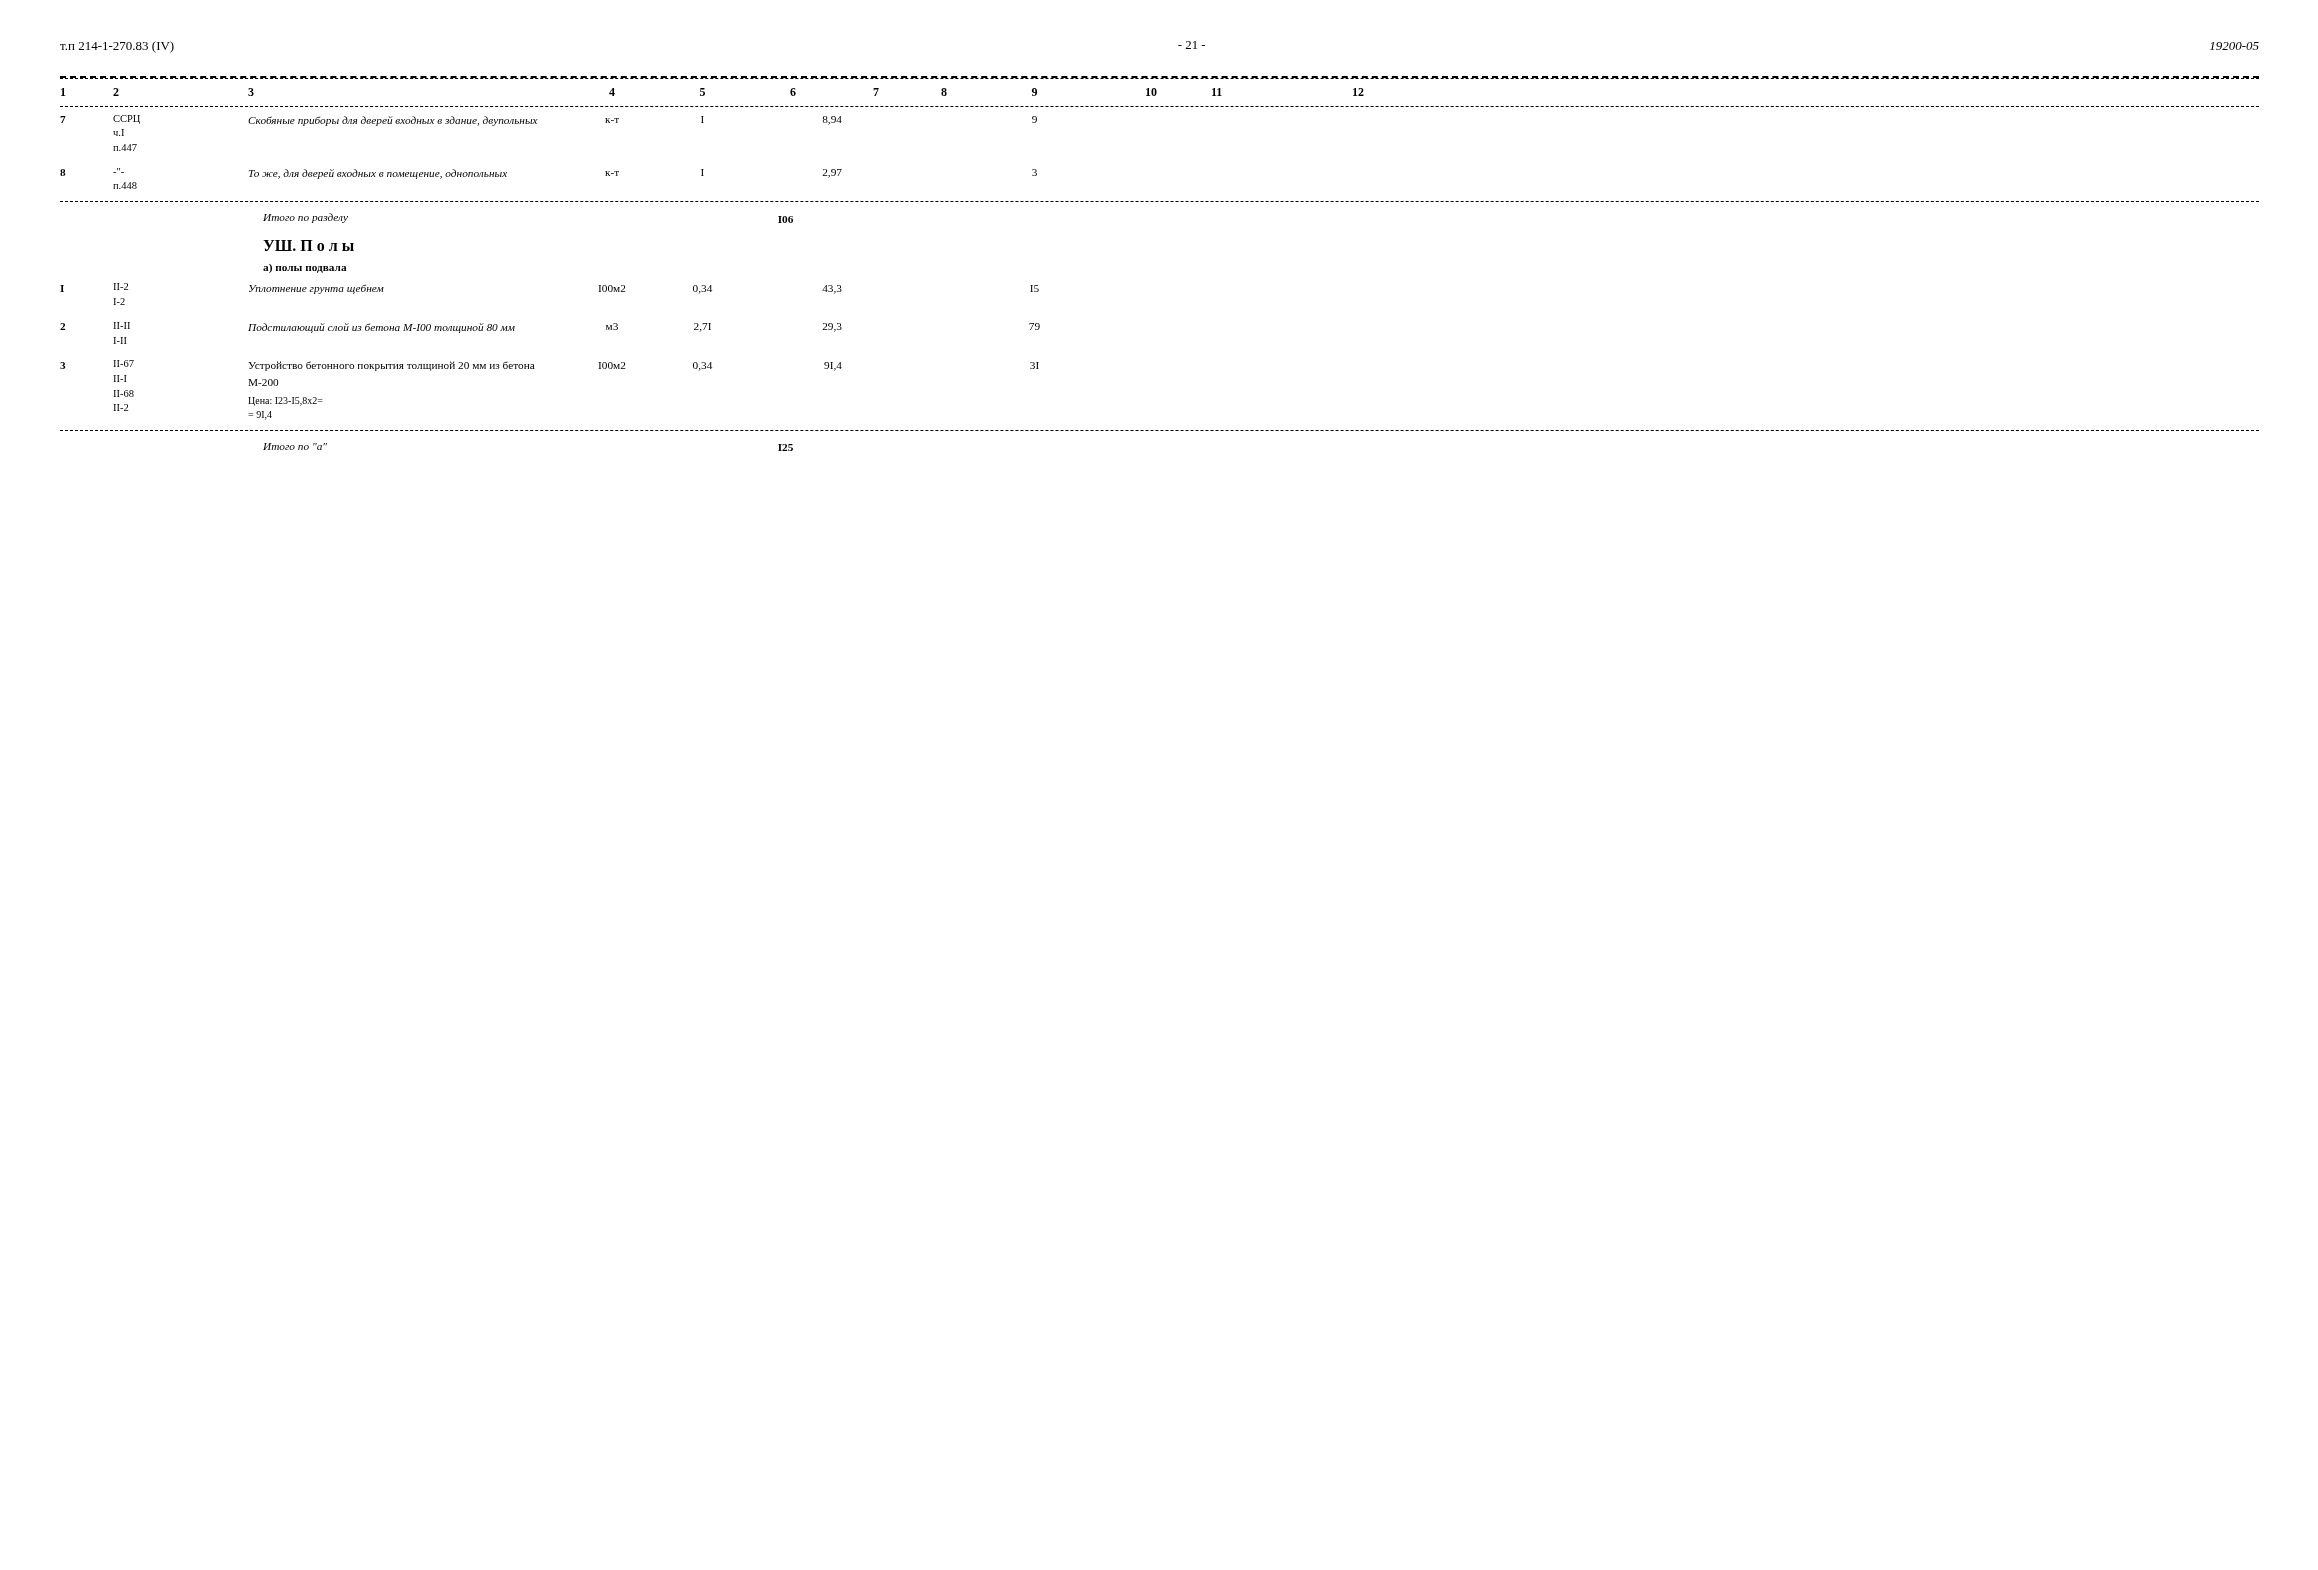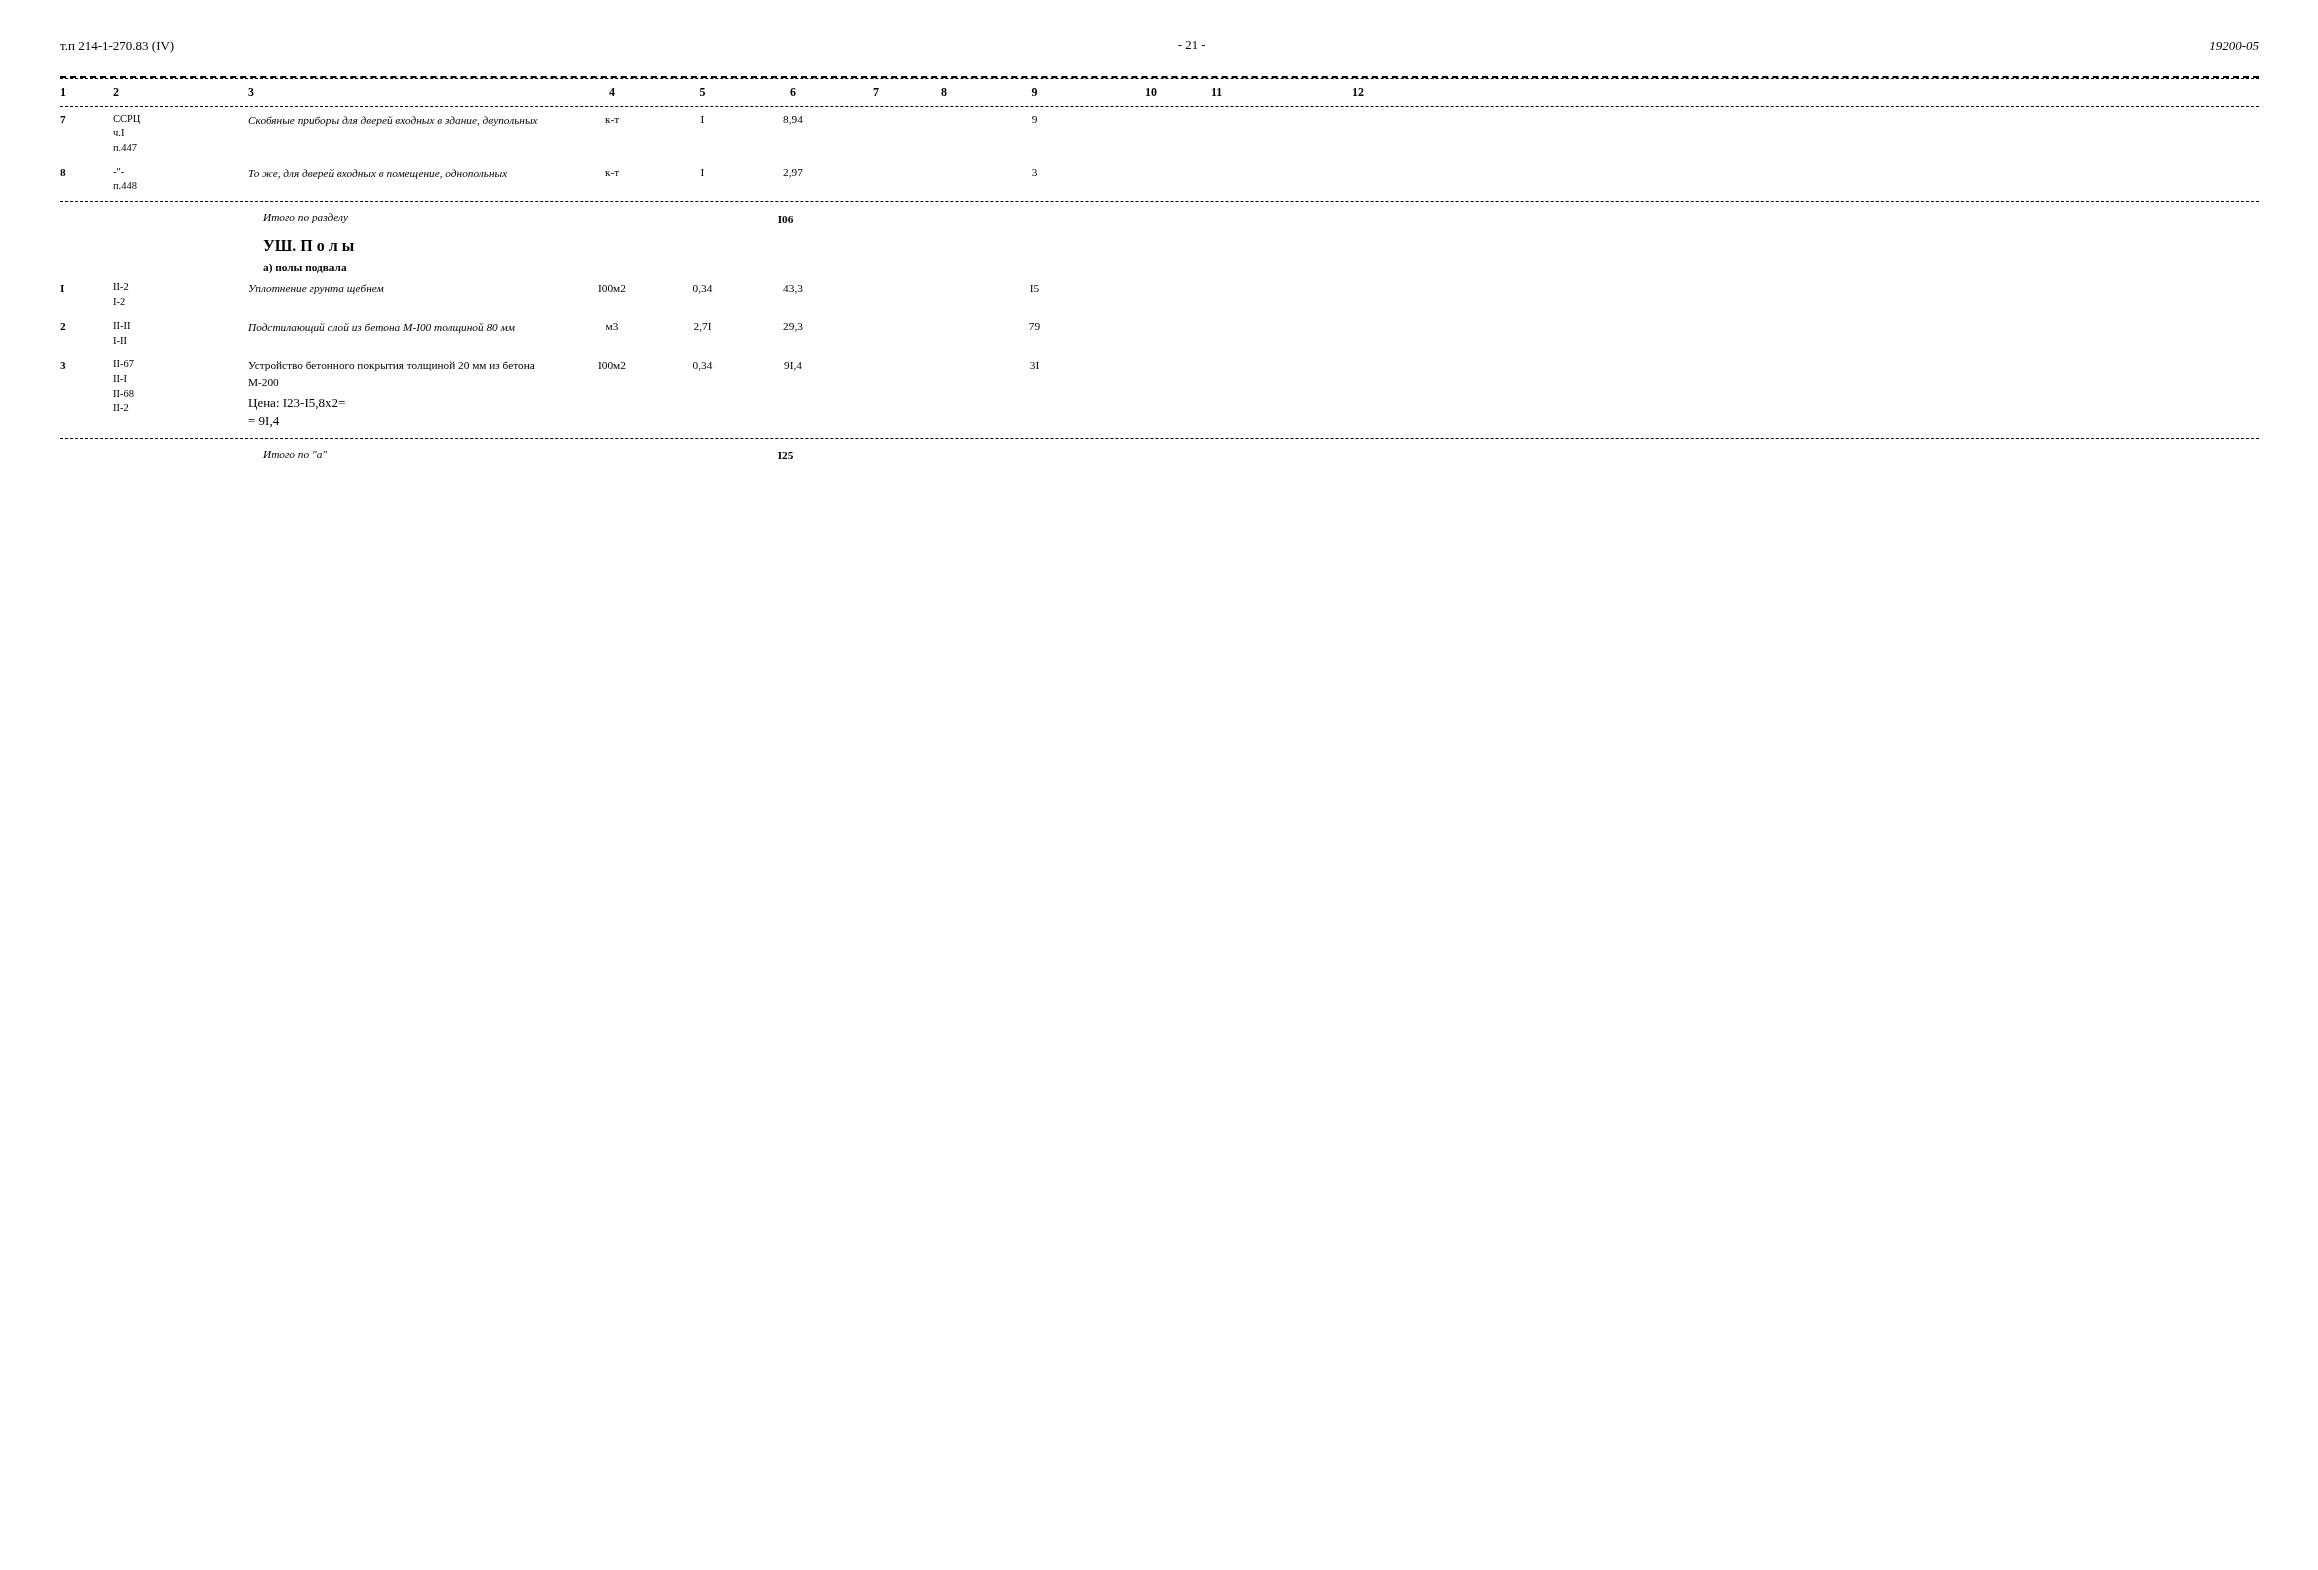--- a/index.html
+++ b/index.html
@@ -105,21 +105,21 @@
     .row-qty {
       width: 83px;
       min-width: 83px;
       text-align: center;
       padding-top: 1.5px;
     }
 
     .row-price {
       width: 98px;
       min-width: 98px;
-      text-align: center;
+      text-align: right;
       padding-top: 1.5px;
     }
 
     .row-col7 {
       width: 68px;
       min-width: 68px;
       text-align: center;
     }
 
     .row-col8 {
@@ -187,21 +187,21 @@
     }
 
     .itogo-label {
       margin-left: 203px;
       width: 263px;
       font-style: italic;
       font-size: 11.3px;
     }
 
     .price-note {
-      font-size: 13px;
+      font-size: 10px;
       margin-top: 3px;
       line-height: 1.4;
     }
   </style>
 </head>
 <body>
 
 <div class="header-line">
   <div class="header-left">т.п  214-1-270.83 (IV)</div>
   <div class="header-center">- 21 -</div>

